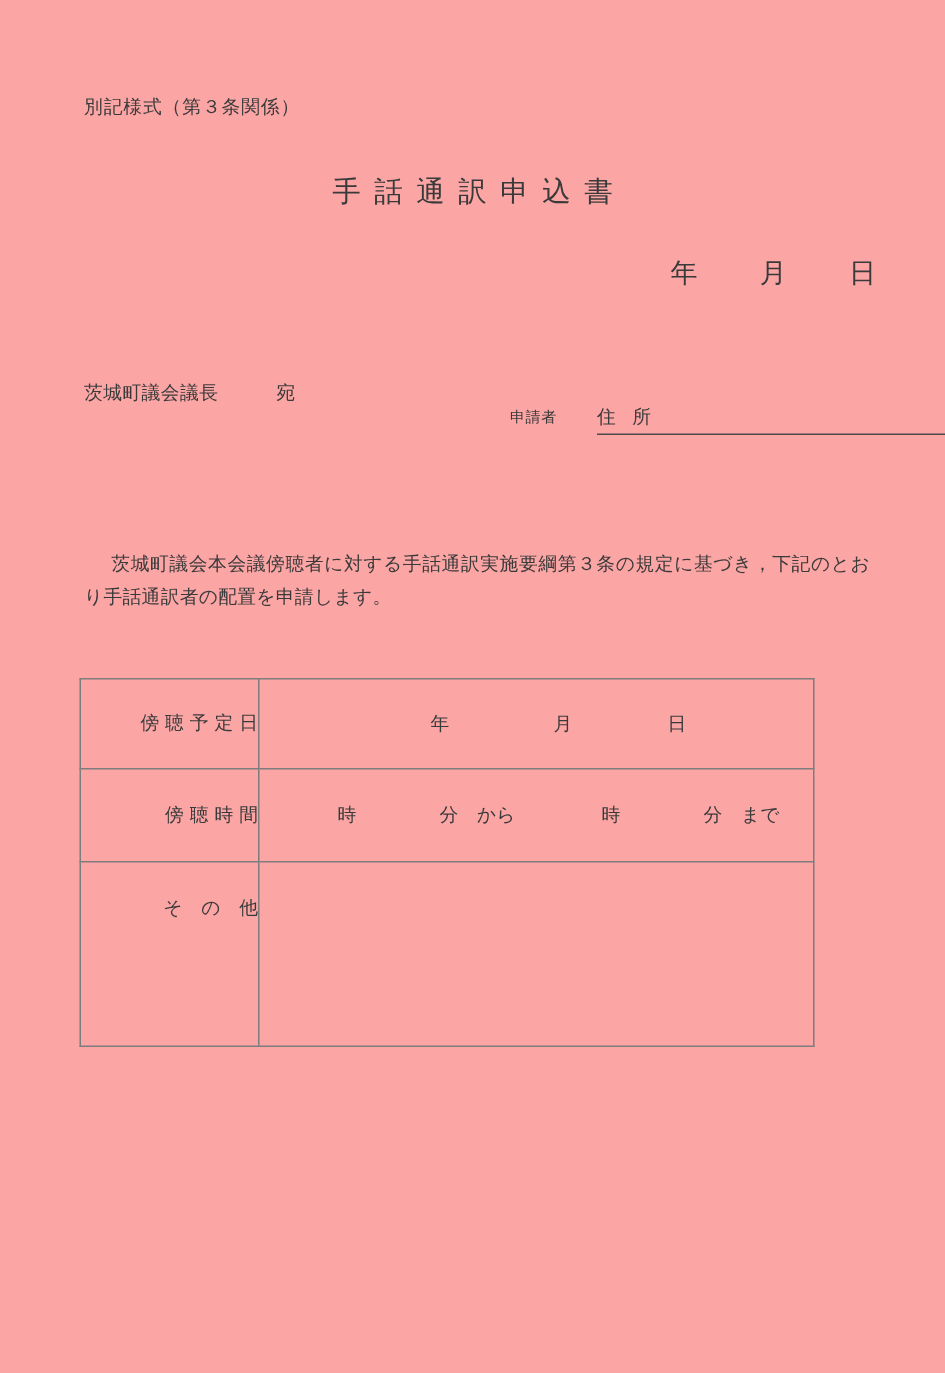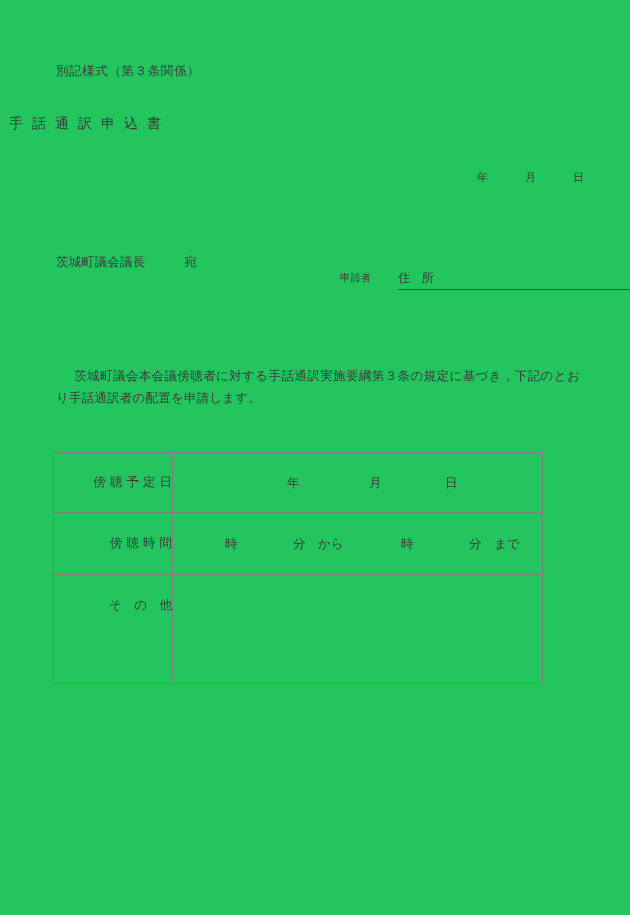--- a/index.html
+++ b/index.html
@@ -4,21 +4,21 @@
 <style>
   html, body {
     margin: 0;
     padding: 0;
     background: #ffffff;
   }
   .page {
     position: relative;
     width: 630px;
     height: 915px;
-    background: #22c55e;
+    background: #fca5a5;
     font-family: "DejaVu Serif", "Liberation Serif", serif;
     color: #3a3a3a;
     overflow: hidden;
     text-decoration: underline;
   }
 
   
   .form-no {
     position: absolute;
     left: 56px;
@@ -27,32 +27,33 @@
     letter-spacing: 0.6px;
     white-space: nowrap;
   }
 
   
   .doc-title {
     position: absolute;
     left: 0;
     right: 0;
     top: 115px;
-    font-size: 14px;
+    text-align: center;
+    font-size: 19px;
     letter-spacing: 9px;
     text-indent: 9px;
     white-space: nowrap;
   }
 
   
   .date-line {
     position: absolute;
     right: 46px;
     top: 170px;
-    font-size: 11px;
+    font-size: 18px;
     white-space: nowrap;
   }
   .date-line .seg { display: inline-block; }
   .date-line .gap-a { display: inline-block; width: 30px; }
   .date-line .gap-b { display: inline-block; width: 30px; }
 
   
   .addressee {
     position: absolute;
     left: 56px;
@@ -134,21 +135,21 @@
     white-space: nowrap;
   }
   .cell-label.top-align { vertical-align: top; padding-top: 22px; }
   .cell-value {
     vertical-align: middle;
     white-space: nowrap;
     position: relative;
   }
   .row-h-60 { height: 60px; }
   .row-h-62 { height: 62px; margin-top: 34px; }
-  .row-h-125 { height: 109px; }
+  .row-h-125 { height: 123px; }
 
   .val-inner { position: relative; height: 100%; }
   .abs-txt {
     position: absolute;
     font-size: 12.5px;
     white-space: nowrap;
     top: 50%;
     transform: translateY(-50%);
   }
 </style>

